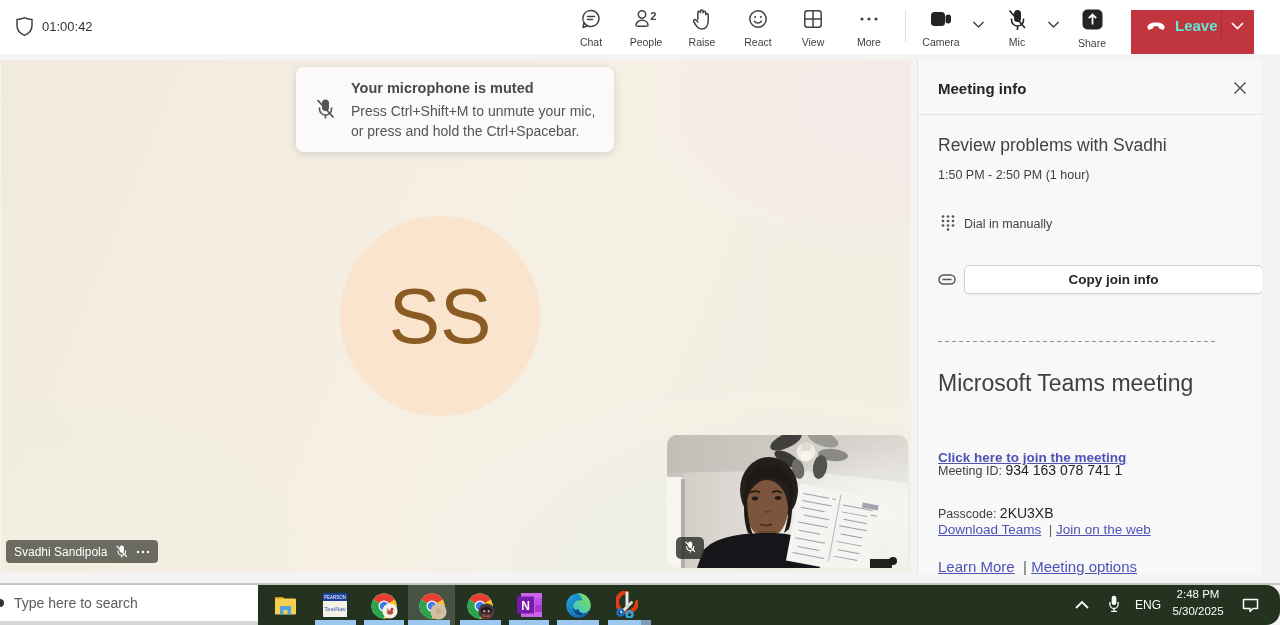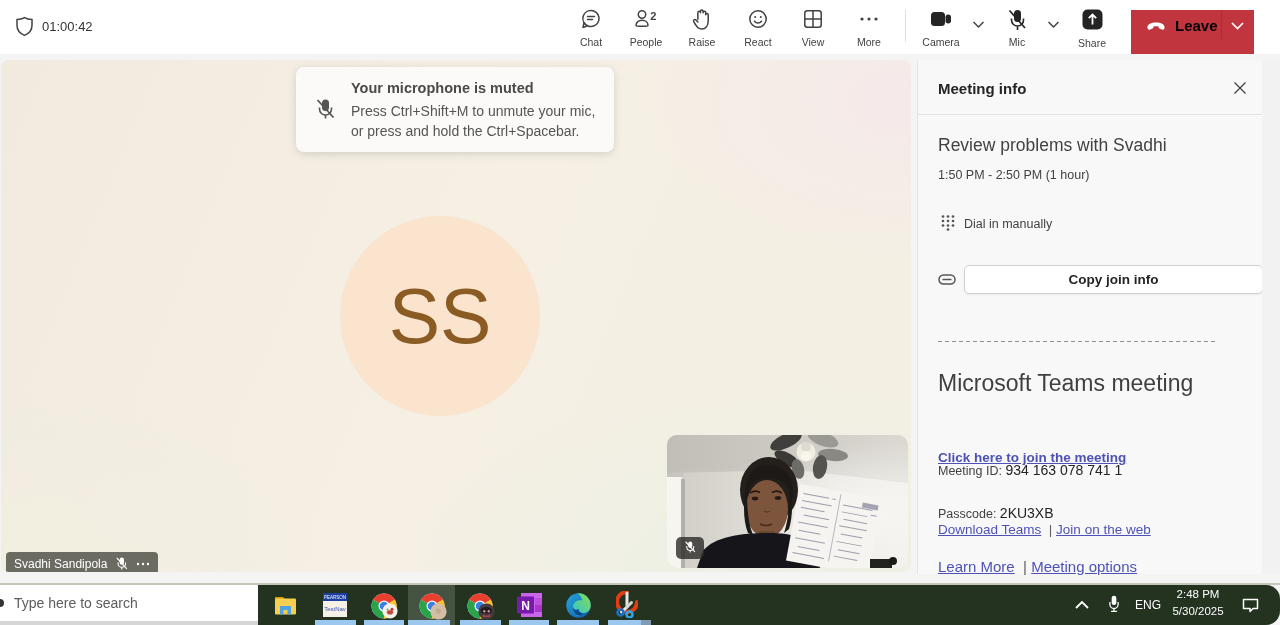--- a/index.html
+++ b/index.html
@@ -6,43 +6,43 @@
   html,body { width:1280px; height:625px; overflow:hidden; }
   body { font-family:"Liberation Sans", sans-serif; background:#f4f4f4; position:relative; }
   .abs { position:absolute; }
 
   
   #topbar { left:0; top:0; width:1280px; height:54px; background:#ffffff; }
   #timer { left:42px; top:19px; font-size:13px; color:#333; }
   .tbtn { top:8px; width:54px; text-align:center; color:#424242; }
   .tbtn .lab { font-size:10.5px; margin-top:2px; color:#424242; display:block; }
   .tsep { top:10px; width:1px; height:32px; background:#e0e0e0; }
-  #leave { left:1131px; top:10px; width:123px; height:46px; background:#c1353e; border-radius:0; color:#000000; }
+  #leave { left:1131px; top:10px; width:123px; height:46px; background:#c1353e; border-radius:0; color:#5eead4; }
   #leave .txt { position:absolute; left:44px; top:7px; font-size:15px; font-weight:bold; }
   #leave .div { position:absolute; left:90px; top:0; width:1px; height:31px; background:#a72e36; }
 
   
   #strip1 { left:0; top:54px; width:1280px; height:6px; background:#f4f4f4; }
 
   
-  #stage { left:1px; top:60px; width:910px; height:512px; border-radius:8px; overflow:hidden;
+  #stage { left:1px; top:60px; width:910px; height:512px; border-radius:0; overflow:hidden;
     background:
       radial-gradient(ellipse 420px 250px at 100% 8%, rgba(246,231,236,0.75), rgba(246,231,236,0) 65%),
       radial-gradient(ellipse 520px 280px at 84% 100%, rgba(234,241,229,0.75), rgba(234,241,229,0) 70%),
       radial-gradient(ellipse 430px 260px at 2% 100%, rgba(241,241,222,0.5), rgba(241,241,222,0) 70%),
       linear-gradient(112deg, #f0eadf 0%, #f5efe4 50%, #f3efe3 100%);
   }
   #toast { left:295px; top:7px; width:318px; height:85px; background:#fbfaf8; border-radius:8px;
            box-shadow:0 2px 8px rgba(0,0,0,0.13); }
   #toast .ttl { position:absolute; left:55px; top:13px; font-size:14.5px; font-weight:bold; color:#4a4a4a; }
   #toast .bd  { position:absolute; left:55px; top:34px; font-size:14px; color:#555; line-height:20px; }
   #avatar { left:339px; top:156px; width:200px; height:200px; border-radius:50%; background:#fae4ce;
             display:flex; align-items:center; justify-content:center; }
   #avatar span { font-size:77px; color:#8a5b22; letter-spacing:0px; }
-  #namelabel { left:5px; top:492px; height:23px; background:rgba(83,83,75,0.85); border-radius:4px;
+  #namelabel { left:5px; top:480px; height:23px; background:rgba(83,83,75,0.85); border-radius:4px;
                color:#fff; display:flex; align-items:center; padding:0 8px; }
   #namelabel .nm { font-size:12px; margin-right:7px; }
   #selfvid { left:666px; top:375px; width:241px; height:133px; border-radius:10px; overflow:hidden; }
 
   
   #panel { left:917px; top:60px; width:345px; height:514px; background:#f8f8f8; border-left:1px solid #e3e3e3; }
   #gutter { left:1262px; top:60px; width:18px; height:514px; background:#f2f2f2; }
   .pnl { position:absolute; left:20px; color:#424242; }
   #ph { top:20px; font-size:15px; font-weight:bold; color:#242424; }
   #pdiv { position:absolute; left:0; top:54px; width:345px; height:1px; background:#e4e4e4; }

